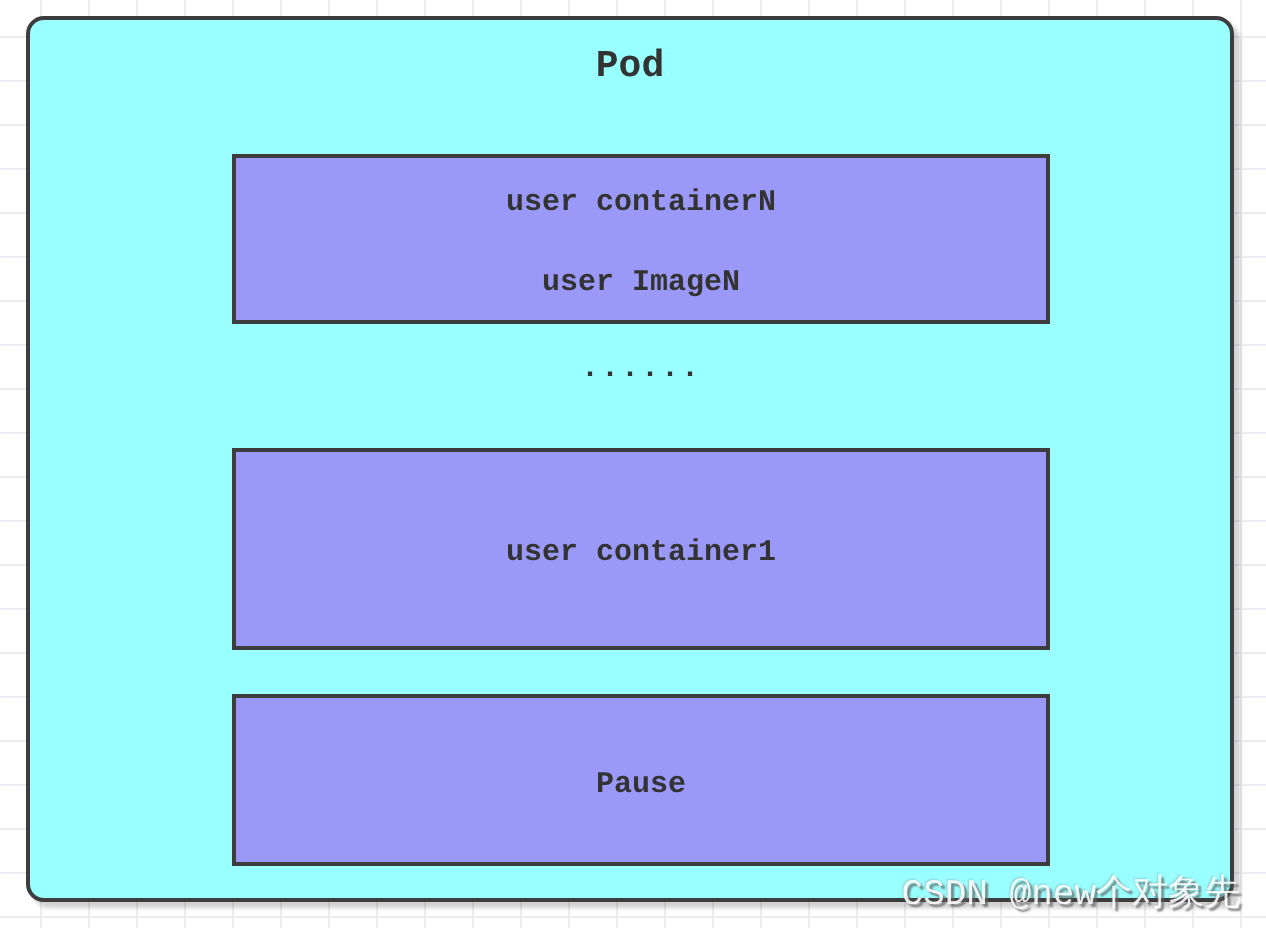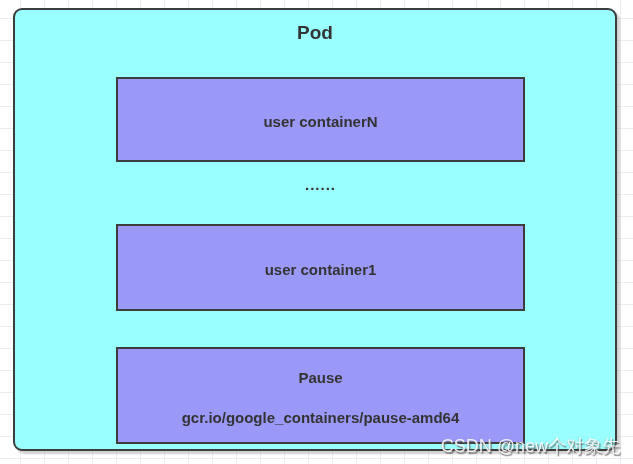--- a/index.html
+++ b/index.html
@@ -1,15 +1,15 @@
 <!DOCTYPE html>
 <html style="--pod-fill: #99ffff; --container-fill: #9b99f8; --border-color: #3d3d3d; --text-color: #333333;"><head>
 <meta charset="utf-8">
 <style>
-  * { margin: 0; padding: 0; box-sizing: border-box; }
+  * { margin: 0; padding: 0; box-sizing: border-box; font-family: Liberation Mono, monospace; }
   html, body { width: 633px; height: 464px; }
   body {
     font-family: "Liberation Sans", "DejaVu Sans", sans-serif;
     background: #ffffff;
   }
   .page {
     position: relative;
     width: 633px;
     height: 464px;
     overflow: hidden;
@@ -51,22 +51,22 @@
     flex-direction: column;
     justify-content: center;
     align-items: center;
     gap: 23px;
     padding-top: 4px;
     font-size: 15px;
     font-weight: bold;
     color: var(--text-color, #333333);
   }
   .box-n    { top: 77px;  height: 85px; }
-  .box-1    { top: 224px; height: 87px; gap: 40px; }
-  .box-pause{ top: 347px; height: 97px; }
+  .box-1    { top: 224px; height: 101px; gap: 40px; }
+  .box-pause{ top: 347px; height: 86px; }
   .container-line { text-align: center; white-space: nowrap; }
   .ellipsis {
     position: absolute;
     left: 116px;
     top: 172px;
     width: 409px;
     height: 26px;
     line-height: 26px;
     text-align: center;
     font-size: 15px;
@@ -90,28 +90,28 @@
 <body>
 
 <div class="page">
 
   <div class="pod-box">
     <div class="pod-title">Pod</div>
   </div>
 
   <div class="container-box box-n">
     <div class="container-line">user containerN</div>
+    <div class="container-line">user ImageN</div>
   </div>
 
   <div class="ellipsis">......</div>
 
   <div class="container-box box-1">
     <div class="container-line">user container1</div>
   </div>
 
   <div class="container-box box-pause">
     <div class="container-line">Pause</div>
-    <div class="container-line">gcr.io/google_containers/pause-amd64</div>
   </div>
 
   <div class="watermark">CSDN @new个对象先</div>
 
 </div>
 
 </body></html>

